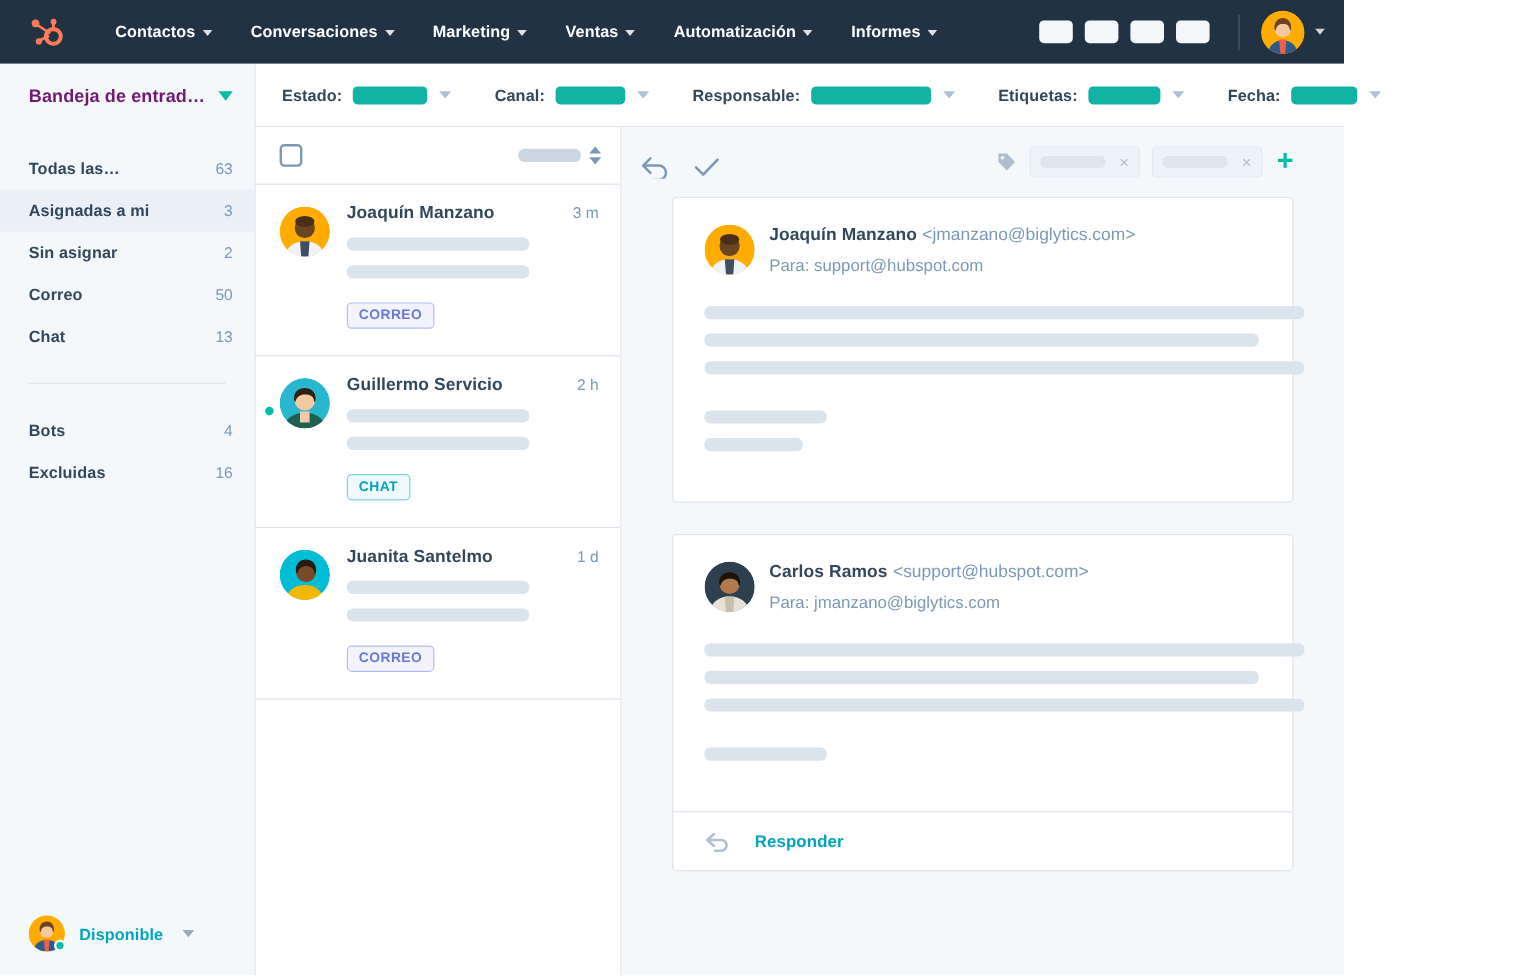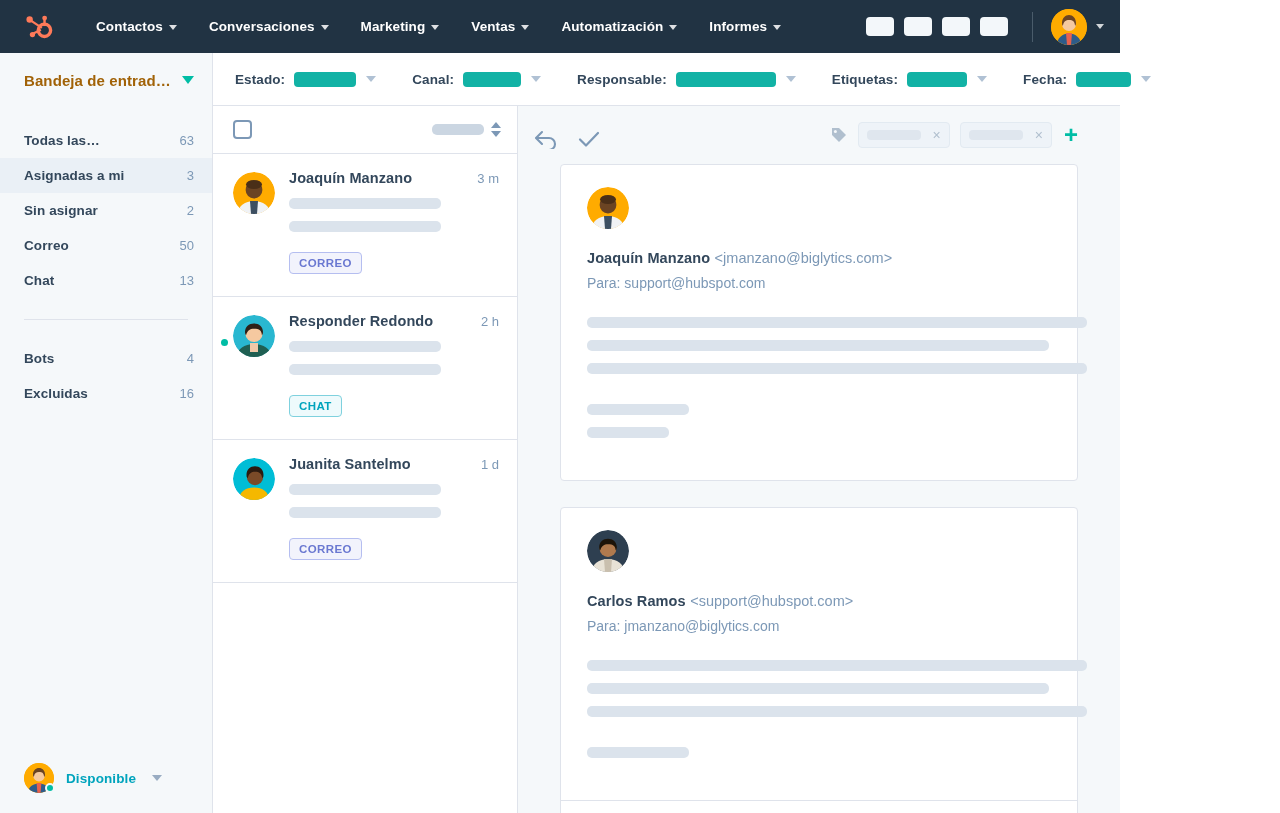--- a/index.html
+++ b/index.html
@@ -61,21 +61,21 @@
     background: #f5f8fa;
     border-right: 1px solid #dfe3eb;
     display: flex; flex-direction: column;
     position: relative;
   }
   .inbox-header {
     height: 54px; display: flex; align-items: center;
     padding: 0 18px 0 24px; gap: 8px;
   }
   .inbox-title {
-    color: #a16207; font-size: 15px; font-weight: 700;
+    color: #701a75; font-size: 15px; font-weight: 700;
     letter-spacing: .1px; white-space: nowrap;
     overflow: hidden; text-overflow: ellipsis;
   }
   .inbox-caret {
     width: 0; height: 0; border-left: 6px solid transparent;
     border-right: 6px solid transparent; border-top: 8px solid #00bda5;
     margin-left: auto; cursor: pointer; flex: 0 0 auto;
   }
   .side-list { padding-top: 16px; }
   .side-item {
@@ -209,21 +209,21 @@
   }
   .tag-chip-redact { width: 54px; height: 10px; background: #dfe6ee; border-radius: 4px; }
   .tag-x { color: #b0bfce; font-size: 14px; line-height: 1; }
   .plus-btn { color: #00bda5; font-size: 24px; font-weight: 700; line-height: 1; cursor: pointer; margin-left: 2px; }
 
   .thread { flex: 1 1 auto; overflow: hidden; padding: 0 42px 0 42px; }
   .msg-card {
     background: #ffffff; border: 1px solid #dfe3eb; border-radius: 4px;
     margin-bottom: 26px;
   }
-  .msg-head { display: flex; gap: 20px; padding: 22px 26px 0 26px; flex-direction: column; }
+  .msg-head { display: flex; gap: 12px; padding: 22px 26px 0 26px; }
   .msg-avatar { width: 42px; height: 42px; border-radius: 50%; flex: 0 0 42px; overflow: hidden; }
   .msg-from { color: #33475b; font-size: 14.5px; font-weight: 700; letter-spacing: .1px; }
   .msg-email { color: #7c98b6; font-size: 14.5px; font-weight: 400; }
   .msg-to { color: #7c98b6; font-size: 14px; margin-top: 8px; }
   .msg-body { padding: 26px 26px 30px 26px; }
   .msg-body .ph { margin-top: 0; margin-bottom: 12px; }
   .msg-body .gap { height: 18px; }
   .msg-footer {
     border-top: 1px solid #dfe3eb; padding: 15px 26px;
     display: flex; align-items: center; gap: 20px; cursor: pointer;
@@ -430,21 +430,21 @@
                 <svg viewBox="0 0 42 42" width="42" height="42">
                   <circle cx="21" cy="21" r="21" fill="#29b7d0"></circle>
                   <path d="M4 42c0-8 7.5-13 17-13s17 5 17 13z" fill="#1f5f52"></path>
                   <path d="M17 28h8v9h-8z" fill="#f0c9a8"></path>
                   <circle cx="21" cy="18.5" r="8.6" fill="#f5c9a0"></circle>
                   <path d="M12 17c0-5.5 4-8.6 9-8.6s9 3.1 9 8.6c0 1.8-.5 2.9-1.1 2.9-.4-4.4-2.4-6.2-7.9-6.2-4.1 0-6.6 1.8-7.9 6.2-.6 0-1.1-1.1-1.1-2.9z" fill="#2d2118"></path>
                 </svg>
               </div>
               <div class="conv-body">
                 <div class="conv-top">
-                  <span class="conv-name">Responder Redondo</span>
+                  <span class="conv-name">Guillermo Servicio</span>
                   <span class="conv-time">2 h</span>
                 </div>
                 <div class="ph" style="width:152px"></div>
                 <div class="ph" style="width:152px"></div>
                 <span class="badge chat">CHAT</span>
               </div>
             </div>
 
             <div class="conv">
               <div class="conv-avatar">

